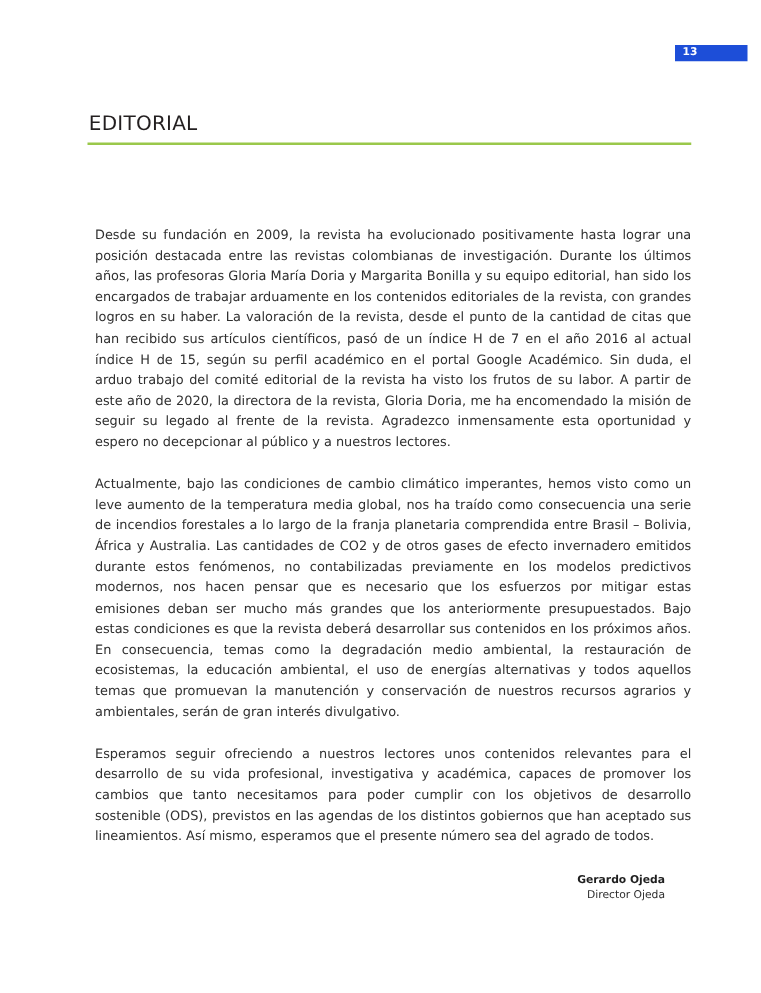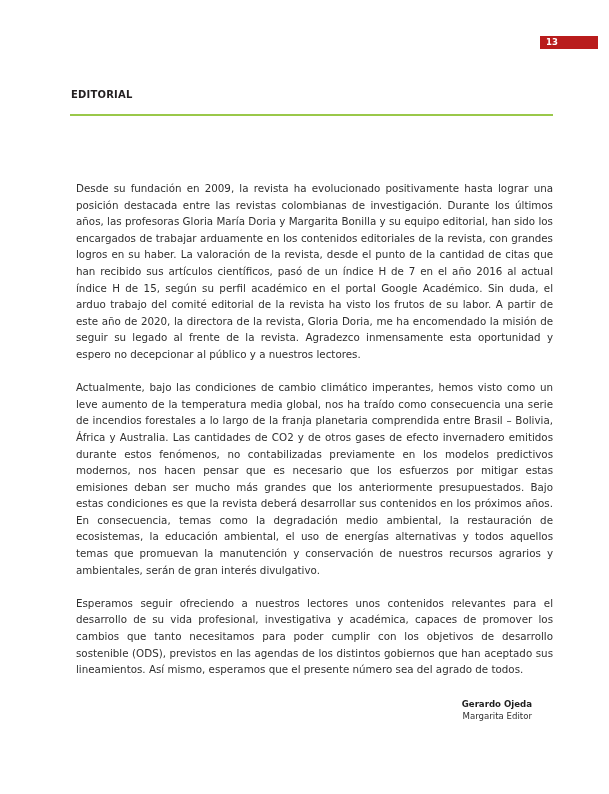--- a/index.html
+++ b/index.html
@@ -1,23 +1,23 @@
 <!DOCTYPE html>
 <html><head>
 <meta charset="utf-8">
 <style>
   html, body { margin: 0; padding: 0; background: #ffffff; }
   body { width: 609px; height: 794px; position: relative; overflow: hidden;
          font-family: "DejaVu Sans", sans-serif; color: #2b2b2b; }
   .page-tab { position: absolute; left: 540px; top: 36px; width: 58px; height: 13px;
-              background: #b91c1c; }
+              background: #1d4ed8; }
   .page-num { position: absolute; left: 6px; top: 0; font-size: 8.5px; line-height: 13px;
               font-weight: bold; color: #ffffff; }
-  .title { position: absolute; left: 71px; top: 89px; margin: 0; font-size: 10px;
-           font-weight: bold; color: #231f20; letter-spacing: 0.2px; }
+  .title { position: absolute; left: 71px; top: 89px; margin: 0; font-size: 16px;
+           font-weight: normal; color: #231f20; letter-spacing: 0.2px; }
   .title-rule { position: absolute; left: 70px; top: 114px; width: 483px; height: 1.5px;
                 background: #9ac84a; }
   .body { position: absolute; left: 76px; top: 180px; width: 477px; font-size: 10.3px;
           line-height: 16.6px; color: #2f2f2f; }
   .body p { margin: 0 0 16.6px 0; text-align: justify; }
   .body p.greeting { margin-bottom: 16.6px; }
   .sig { position: absolute; right: 77px; top: 698px; text-align: right; font-size: 8.6px;
          line-height: 12px; color: #2f2f2f; }
   .sig .name { font-weight: bold; color: #1f1f1f; }
 </style>
@@ -32,14 +32,14 @@
 <div class="title-rule"></div>
 
 <div class="body">
   <p>Desde su fundación en 2009, la revista ha evolucionado positivamente hasta lograr una posición destacada entre las revistas colombianas de investigación. Durante los últimos años, las profesoras Gloria María Doria y Margarita Bonilla y su equipo editorial, han sido los encargados de trabajar arduamente en los contenidos editoriales de la revista, con grandes logros en su haber. La valoración de la revista, desde el punto de la cantidad de citas que han recibido sus artículos científicos, pasó de un índice H de 7 en el año 2016 al actual índice H de 15, según su perfil académico en el portal Google Académico. Sin duda, el arduo trabajo del comité editorial de la revista ha visto los frutos de su labor. A partir de este año de 2020, la directora de la revista, Gloria Doria, me ha encomendado la misión de seguir su legado al frente de la revista. Agradezco inmensamente esta oportunidad y espero no decepcionar al público y a nuestros lectores.</p>
   <p>Actualmente, bajo las condiciones de cambio climático imperantes, hemos visto como un leve aumento de la temperatura media global, nos ha traído como consecuencia una serie de incendios forestales a lo largo de la franja planetaria comprendida entre Brasil – Bolivia, África y Australia. Las cantidades de CO2 y de otros gases de efecto invernadero emitidos durante estos fenómenos, no contabilizadas previamente en los modelos predictivos modernos, nos hacen pensar que es necesario que los esfuerzos por mitigar estas emisiones deban ser mucho más grandes que los anteriormente presupuestados. Bajo estas condiciones es que la revista deberá desarrollar sus contenidos en los próximos años. En consecuencia, temas como la degradación medio ambiental, la restauración de ecosistemas, la educación ambiental, el uso de energías alternativas y todos aquellos temas que promuevan la manutención y conservación de nuestros recursos agrarios y ambientales, serán de gran interés divulgativo.</p>
   <p>Esperamos seguir ofreciendo a nuestros lectores unos contenidos relevantes para el desarrollo de su vida profesional, investigativa y académica, capaces de promover los cambios que tanto necesitamos para poder cumplir con los objetivos de desarrollo sostenible (ODS), previstos en las agendas de los distintos gobiernos que han aceptado sus lineamientos. Así mismo, esperamos que el presente número sea del agrado de todos.</p>
 </div>
 
 <div class="sig">
   <div class="name">Gerardo Ojeda</div>
-  <div>Margarita Editor</div>
+  <div>Director Ojeda</div>
 </div>
 
 </body></html>

